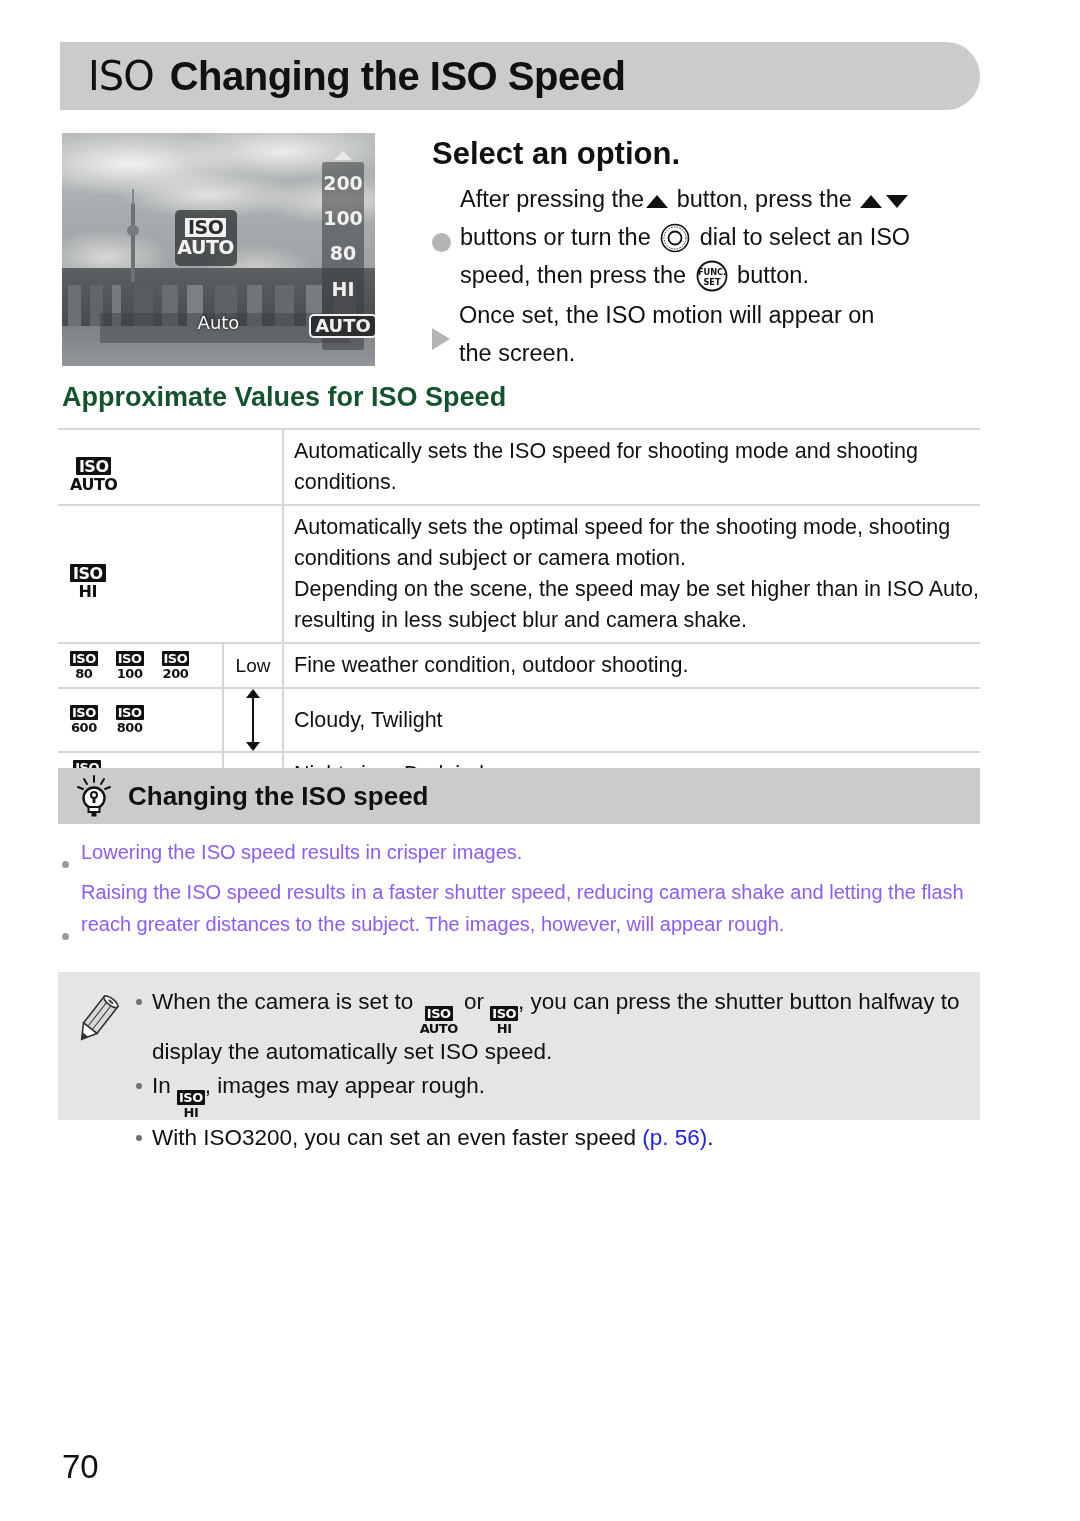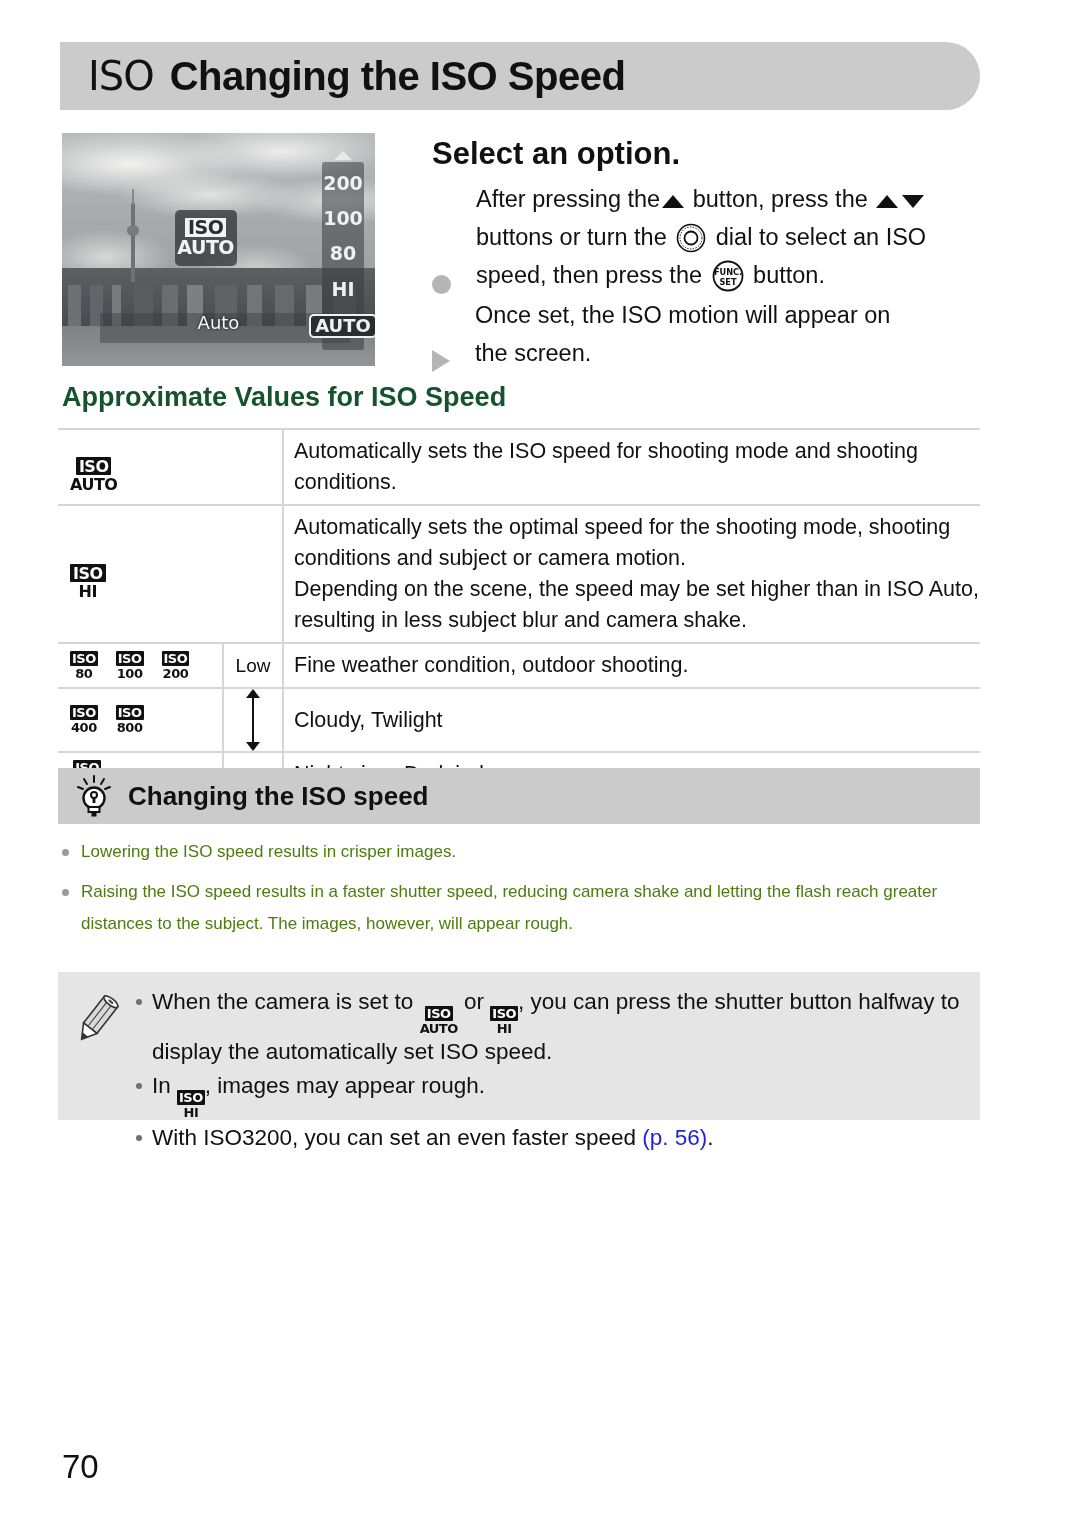--- a/index.html
+++ b/index.html
@@ -223,23 +223,22 @@
     color: #111;
   }
   .step-list {
     position: absolute;
     left: 432px;
     top: 180px;
     width: 548px;
   }
   .step-item {
     display: flex;
-    align-items: flex-end;
+    align-items: center;
     margin-bottom: 2px;
-    gap: 16px;
   }
   .bullet-circle {
     width: 19px; height: 19px;
     border-radius: 50%;
     background: #b5b5b5;
     flex: 0 0 auto;
     margin-top: 11px;
     margin-right: 9px;
   }
   .bullet-tri {
@@ -408,24 +407,24 @@
     margin-left: 14px;
   }
   .tip-list {
     position: absolute;
     left: 62px;
     top: 836px;
     width: 920px;
   }
   .tip-item {
     display: flex;
-    align-items: flex-start;
-    font-size: 17px;
+    align-items: flex-end;
+    font-size: 20px;
     line-height: 32px;
-    color: #4d7c0f;
+    color: #8b5cf6;
     margin-bottom: 8px;
   }
   .tip-dot {
     width: 7px; height: 7px;
     border-radius: 50%;
     background: #9a9a9a;
     flex: 0 0 auto;
     margin-top: 13px;
     margin-right: 12px;
   }
@@ -587,21 +586,21 @@
       </td>
       <td class="col-level">Low</td>
       <td class="col-desc">Fine weather condition, outdoor shooting.</td>
     </tr>
 
     <tr>
       <td class="col-icon">
         <span class="icon-row">
           <span class="isoicon">
             <span class="t">ISO</span>
-            <span class="b">400</span>
+            <span class="b">600</span>
           </span>
           <span class="isoicon">
             <span class="t">ISO</span>
             <span class="b">800</span>
           </span>
         </span>
       </td>
       <td class="col-level">
         <div class="arrow-vert">
           <span class="arrow-head-up"></span>

